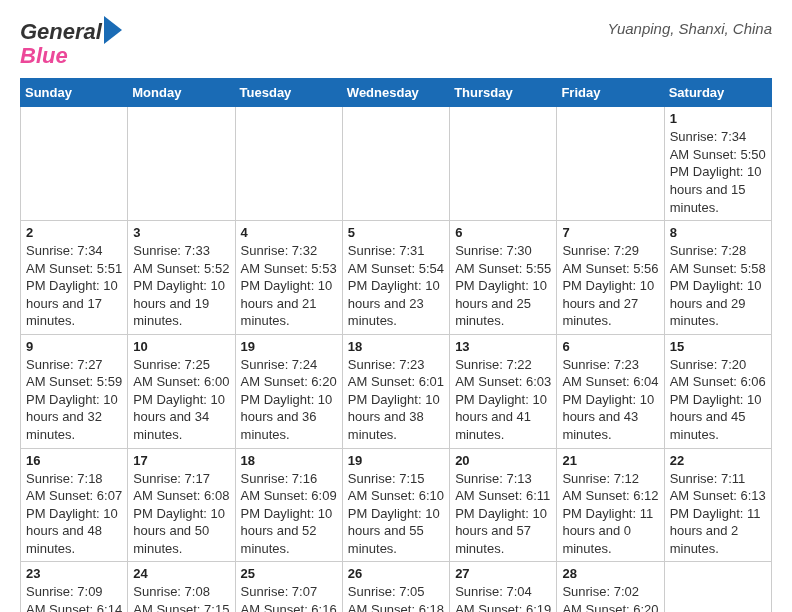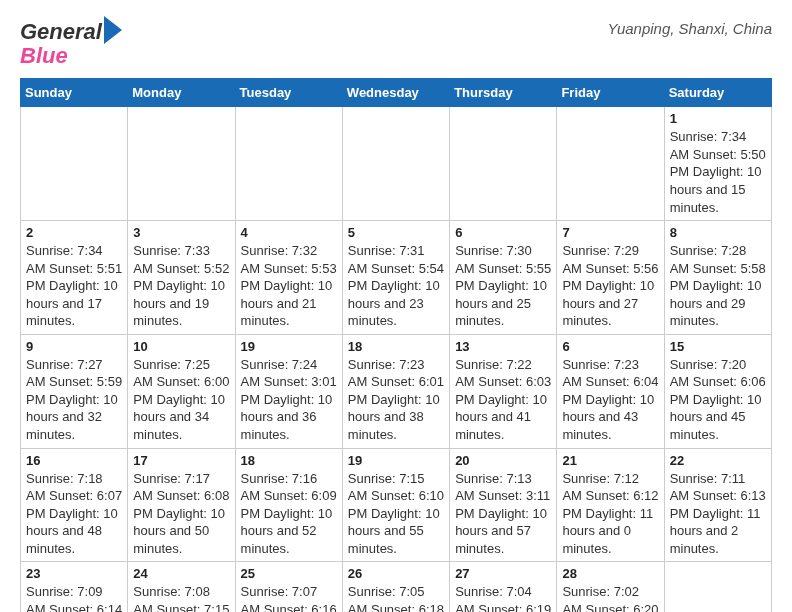--- a/index.html
+++ b/index.html
@@ -187,21 +187,21 @@
         </td>
         <td>
           <span class="day-num">10</span>
           <div class="day-info">Sunrise: 7:25 AM
 Sunset: 6:00 PM
 Daylight: 10 hours and 34 minutes.</div>
         </td>
         <td>
           <span class="day-num">19</span>
           <div class="day-info">Sunrise: 7:24 AM
-Sunset: 3:01 PM
+Sunset: 6:20 PM
 Daylight: 10 hours and 36 minutes.</div>
         </td>
         <td>
           <span class="day-num">18</span>
           <div class="day-info">Sunrise: 7:23 AM
 Sunset: 6:01 PM
 Daylight: 10 hours and 38 minutes.</div>
         </td>
         <td>
           <span class="day-num">13</span>
@@ -243,21 +243,21 @@
         </td>
         <td>
           <span class="day-num">19</span>
           <div class="day-info">Sunrise: 7:15 AM
 Sunset: 6:10 PM
 Daylight: 10 hours and 55 minutes.</div>
         </td>
         <td>
           <span class="day-num">20</span>
           <div class="day-info">Sunrise: 7:13 AM
-Sunset: 3:11 PM
+Sunset: 6:11 PM
 Daylight: 10 hours and 57 minutes.</div>
         </td>
         <td>
           <span class="day-num">21</span>
           <div class="day-info">Sunrise: 7:12 AM
 Sunset: 6:12 PM
 Daylight: 11 hours and 0 minutes.</div>
         </td>
         <td>
           <span class="day-num">22</span>

